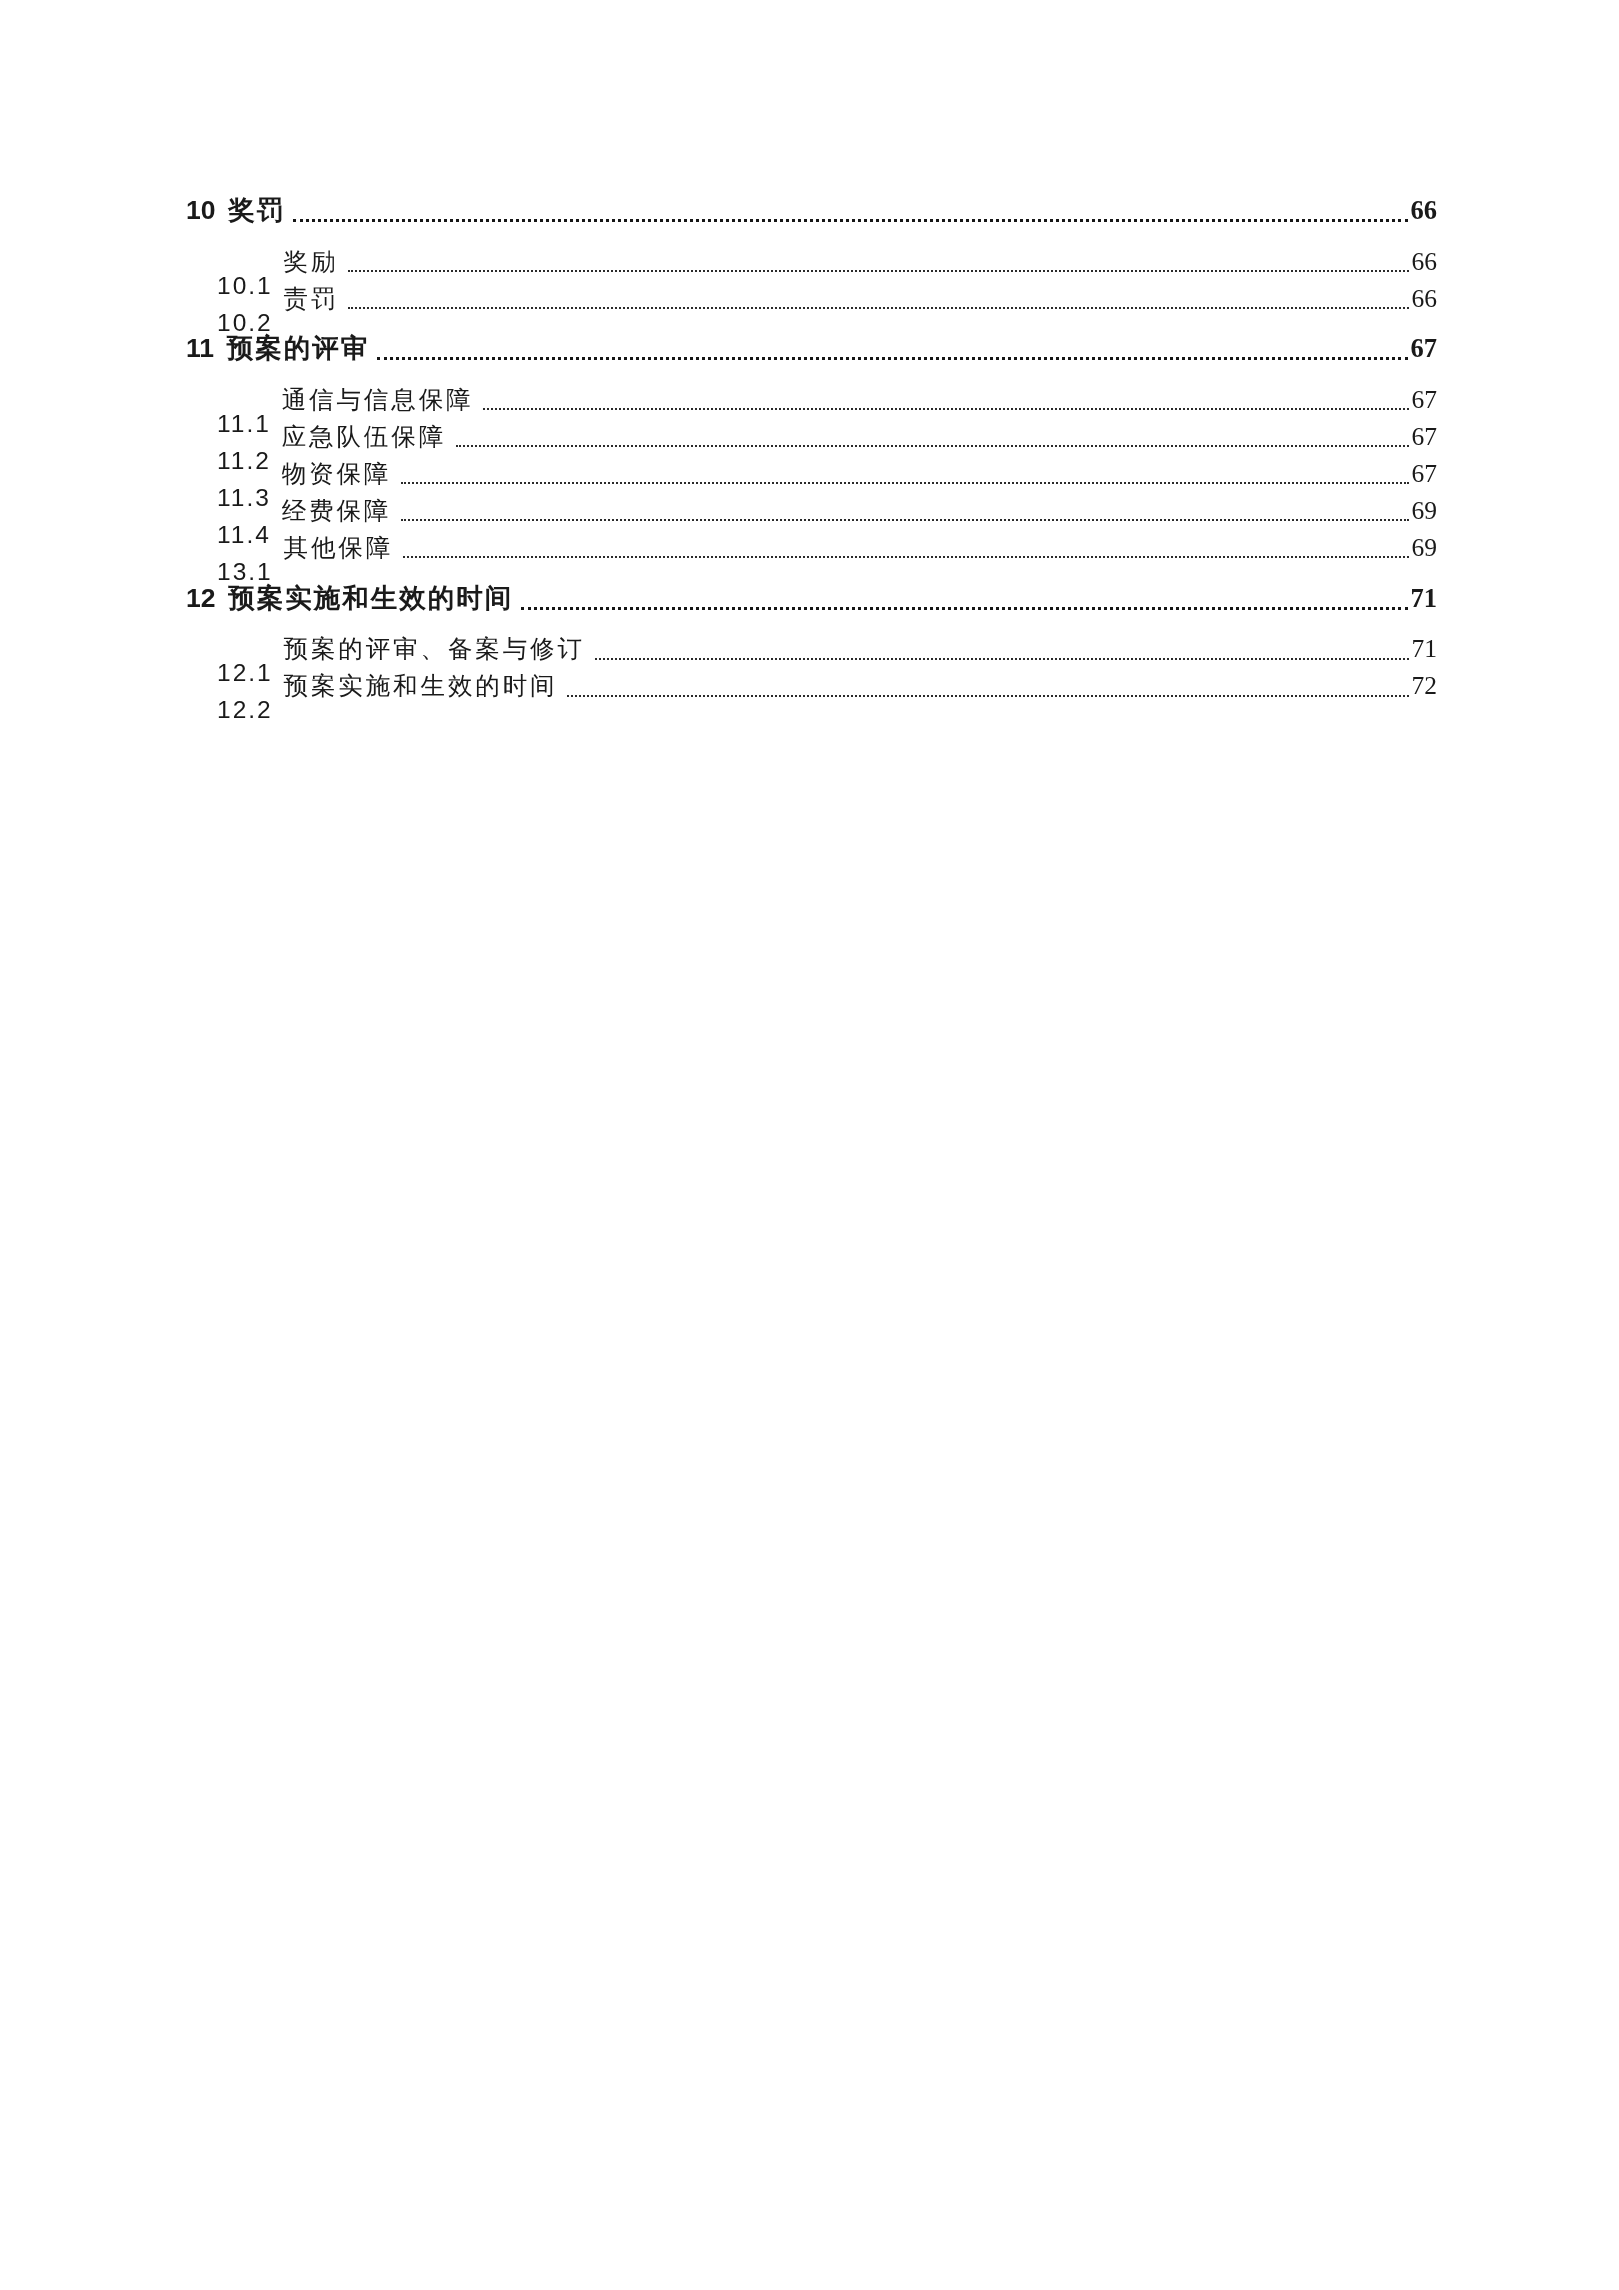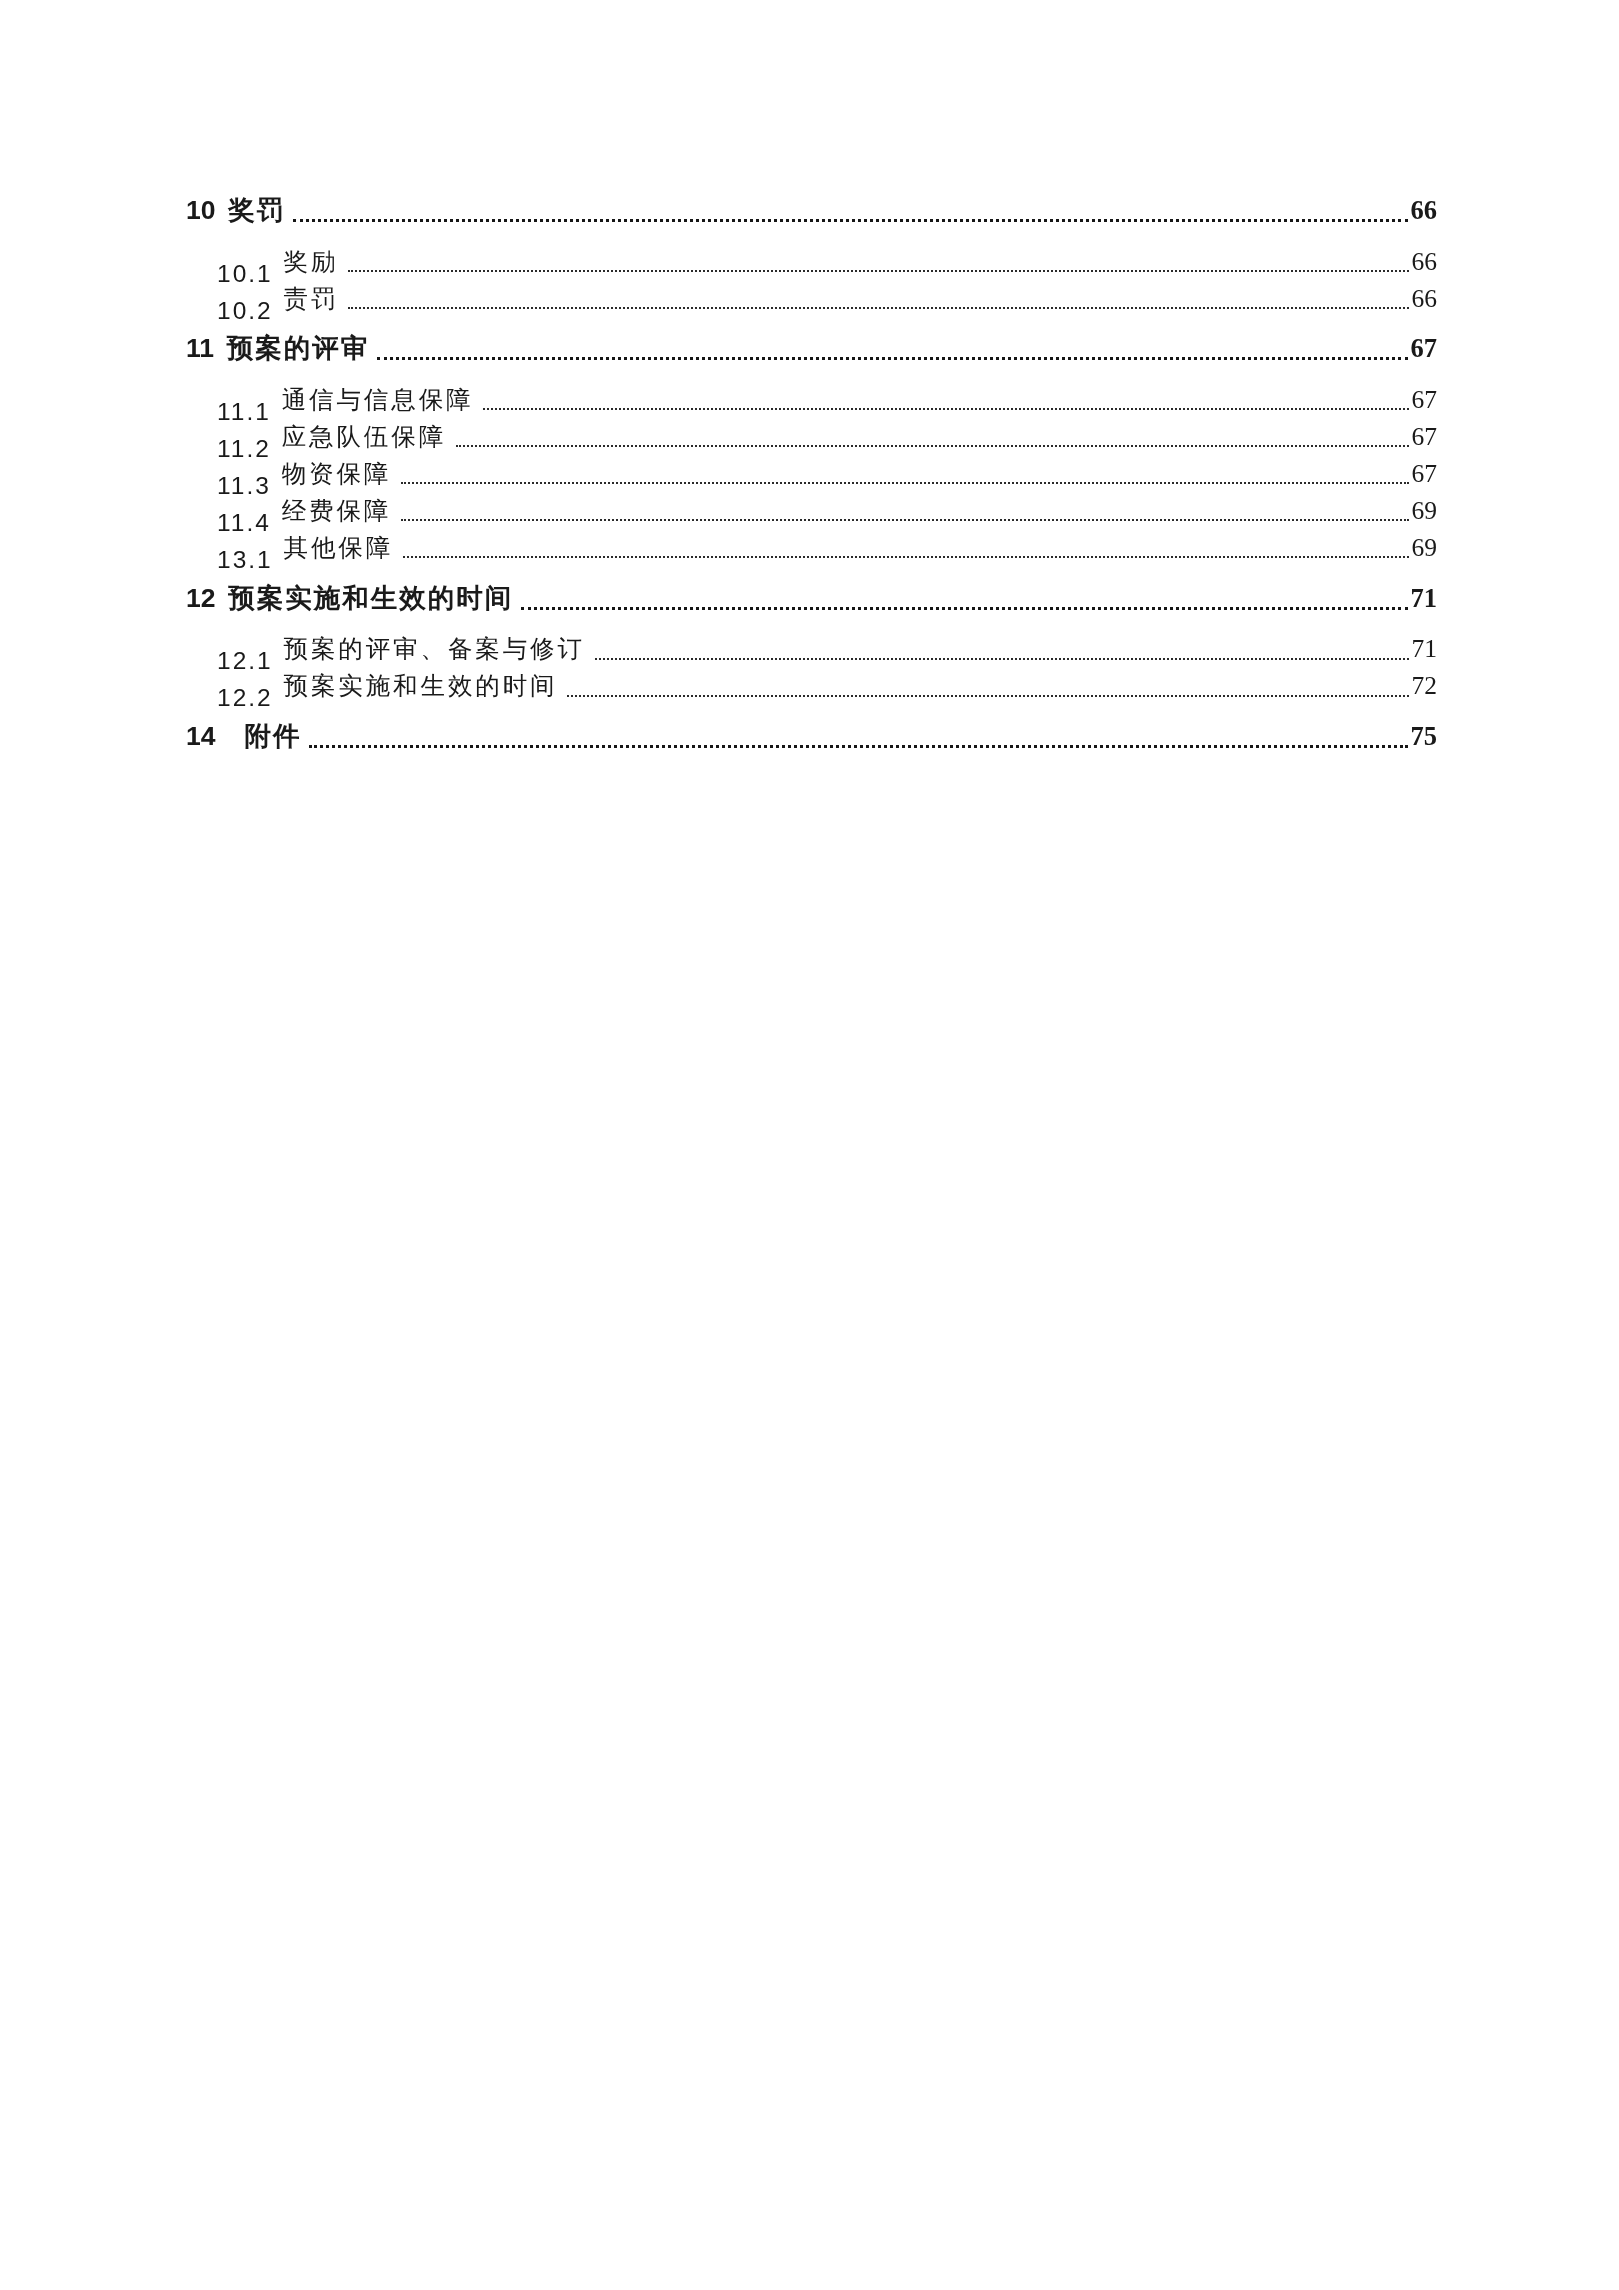--- a/index.html
+++ b/index.html
@@ -14,21 +14,21 @@
     overflow: hidden;
   }
   .toc {
     position: absolute;
     left: 186px;
     right: 182px;
     top: 192px;
   }
   .row {
     display: flex;
-    align-items: center;
+    align-items: flex-start;
     height: 37px;
     line-height: 37px;
     white-space: nowrap;
   }
   .row.level1 {
     font-weight: bold;
     font-size: 26.5px;
     margin-top: 13.7px;
     margin-bottom: 13.7px;
   }
@@ -136,21 +136,15 @@
         <span class="title">预案的评审、备案与修订</span>
         <span class="leader"></span>
         <span class="pagenum">71</span>
       </div>
       <div class="row level2">
         <span class="num">12.2</span>
         <span class="title">预案实施和生效的时间</span>
         <span class="leader"></span>
         <span class="pagenum">72</span>
       </div>
-      <div class="row level1">
-        <span class="num wide">14</span>
-        <span class="title">附件</span>
-        <span class="leader"></span>
-        <span class="pagenum">75</span>
-      </div>
     </div>
 </div>
 
 
 </body></html>

